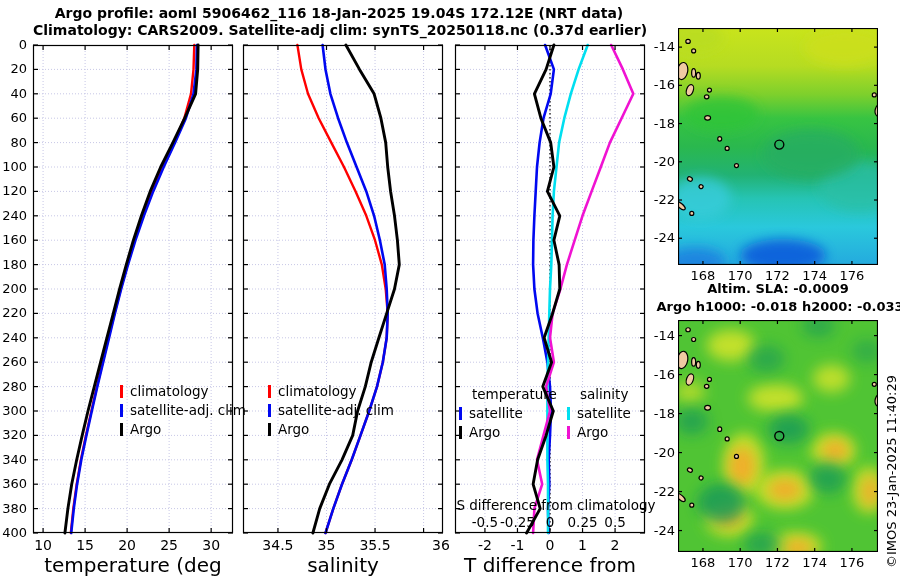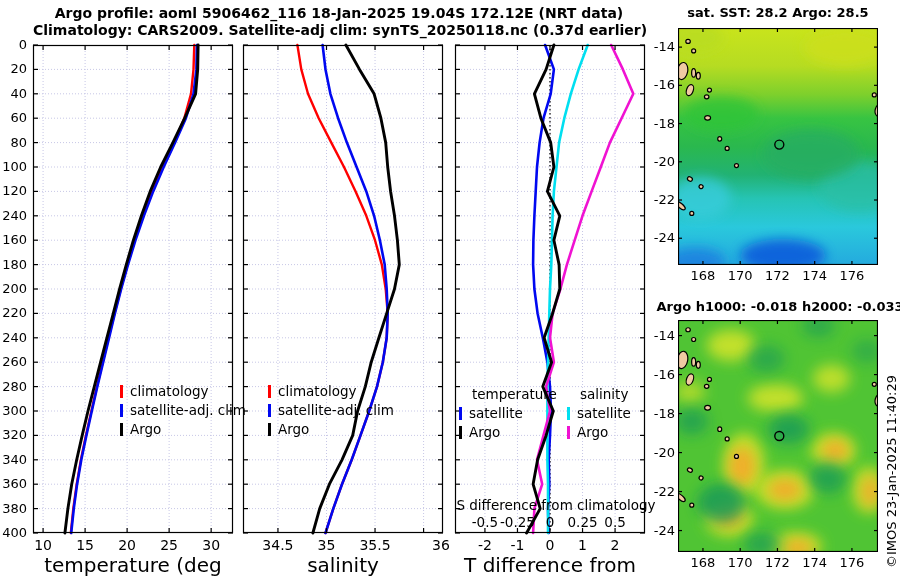--- a/index.html
+++ b/index.html
@@ -384,21 +384,20 @@
           <span class="lgbar" style="background: rgb(0, 223, 240);"></span>
           <span>satellite</span>
         </div>
         <div class="lgrow">
           <span class="lgbar" style="background: rgb(240, 18, 210);"></span>
           <span>Argo</span>
         </div>
       </div>
     </div>
 
-  <div class="mt" id="mt0">sat. SST: 28.2 Argo: 28.5</div>
   <div class="map" id="map0">
     <svg width="200" height="237" viewBox="0 0 200 237">
         <defs>
           <filter id="blur0" x="-60%" y="-60%" width="220%" height="220%">
             <feGaussianBlur stdDeviation="6"></feGaussianBlur>
           </filter>
           <clipPath id="clip0">
             <rect x="0" y="0" width="200" height="237"></rect>
           </clipPath>
           <linearGradient id="grad0" x1="0" y1="0" x2="0" y2="1">
@@ -473,20 +472,21 @@
       <span class="mx" style="left: 136.685px; top: 240px;">174</span>
       <span class="mx" style="left: 173.929px; top: 240px;">176</span>
       <span class="my" style="top: 11.1129px;">-14</span>
       <span class="my" style="top: 49.3387px;">-16</span>
       <span class="my" style="top: 87.5645px;">-18</span>
       <span class="my" style="top: 125.79px;">-20</span>
       <span class="my" style="top: 164.016px;">-22</span>
       <span class="my" style="top: 202.242px;">-24</span>
     </div>
 
+  <div class="mt" id="mt1">Altim. SLA: -0.0009</div>
   <div class="mt" id="mt2">Argo h1000: -0.018 h2000: -0.033</div>
   <div class="map" id="map1">
     <svg width="200" height="232" viewBox="0 0 200 232">
         <defs>
           <filter id="blur1" x="-60%" y="-60%" width="220%" height="220%">
             <feGaussianBlur stdDeviation="7"></feGaussianBlur>
           </filter>
           <clipPath id="clip1">
             <rect x="0" y="0" width="200" height="232"></rect>
           </clipPath>

